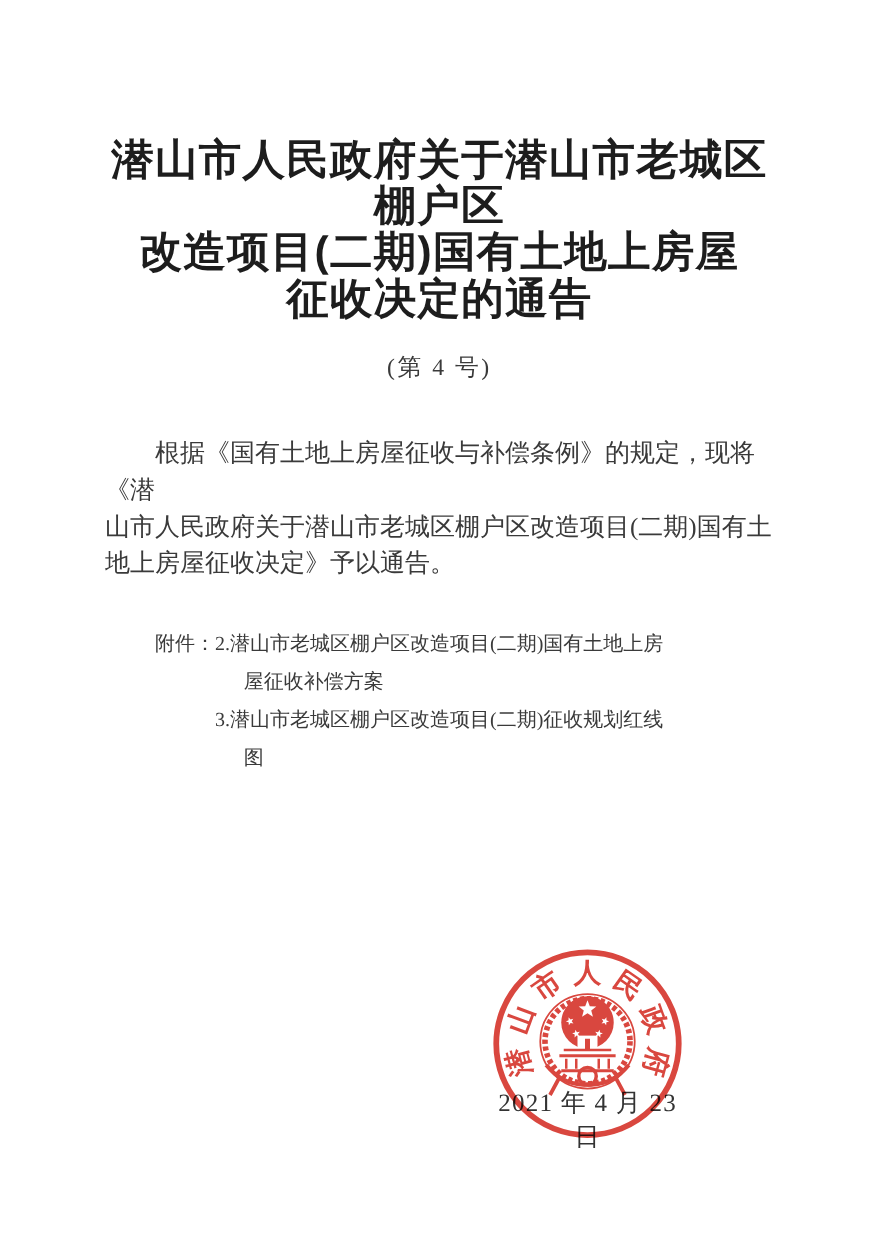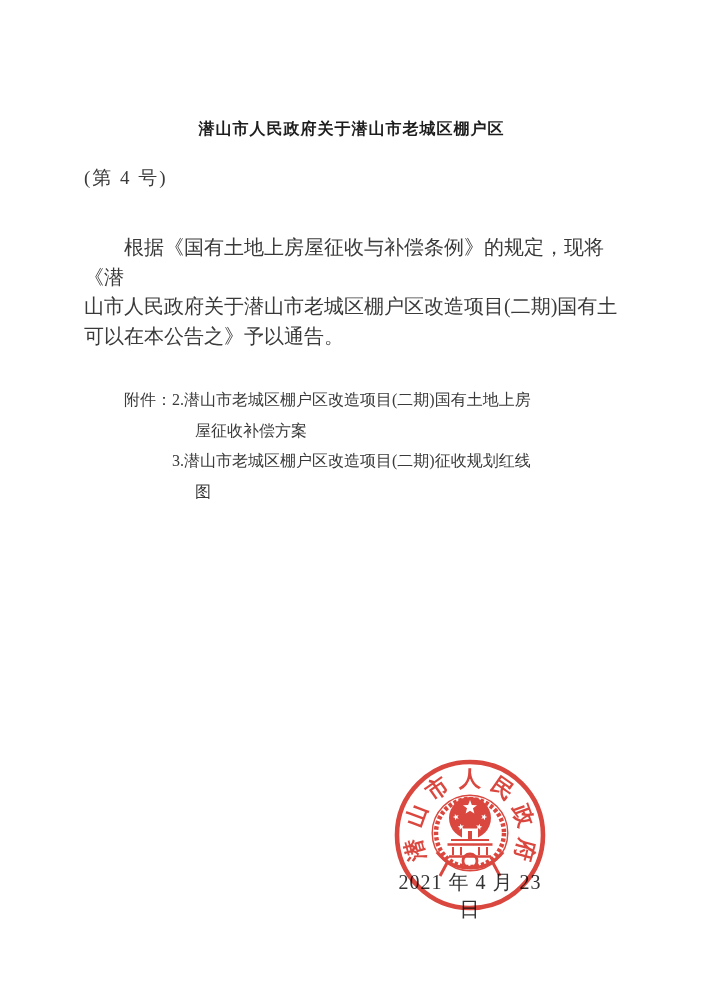--- a/index.html
+++ b/index.html
@@ -13,29 +13,29 @@
   }
   .content{
     position:absolute;
     left:84px; right:88px; top:0;
   }
   .title{
     margin-top:110px;
     text-align:center;
     font-family:"Liberation Sans", sans-serif;
     font-weight:700;
-    font-size:16px;
+    font-size:34px;
     line-height:37px;
     letter-spacing:1px;
     color:#1d1d1d;
   }
   .title .t-line{display:block;}
   .doc-number{
     margin-top:18px;
-    text-align:left;
+    text-align:center;
     font-size:19px;
     letter-spacing:2px;
     color:#3a3a3a;
   }
   .body-text{
     margin-top:42px;
     font-size:20px;
     line-height:29.5px;
     text-align:left;
   }
@@ -92,28 +92,30 @@
   .seal .white-fill{fill:#ffffff;stroke:none;}
 </style>
 </head>
 <body>
 
 <div class="page">
   <div class="content">
 
     <h1 class="title">
       <span class="t-line">潜山市人民政府关于潜山市老城区棚户区</span>
+      <span class="t-line">改造项目(二期)国有土地上房屋</span>
+      <span class="t-line">征收决定的通告</span>
     </h1>
 
     <div class="doc-number">(第 4 号)</div>
 
     <div class="body-text">
       <p class="para para-1">根据《国有土地上房屋征收与补偿条例》的规定，现将《潜
 山市人民政府关于潜山市老城区棚户区改造项目(二期)国有土
-可以在本公告之》予以通告。</p>
+地上房屋征收决定》予以通告。</p>
 
       <div class="attachments">
         <span class="att-label">附件：</span>
         <div class="att-items">
           <div class="att-item">2.潜山市老城区棚户区改造项目(二期)国有土地上房
 屋征收补偿方案</div>
           <div class="att-item">3.潜山市老城区棚户区改造项目(二期)征收规划红线
 图</div>
         </div>
       </div>

